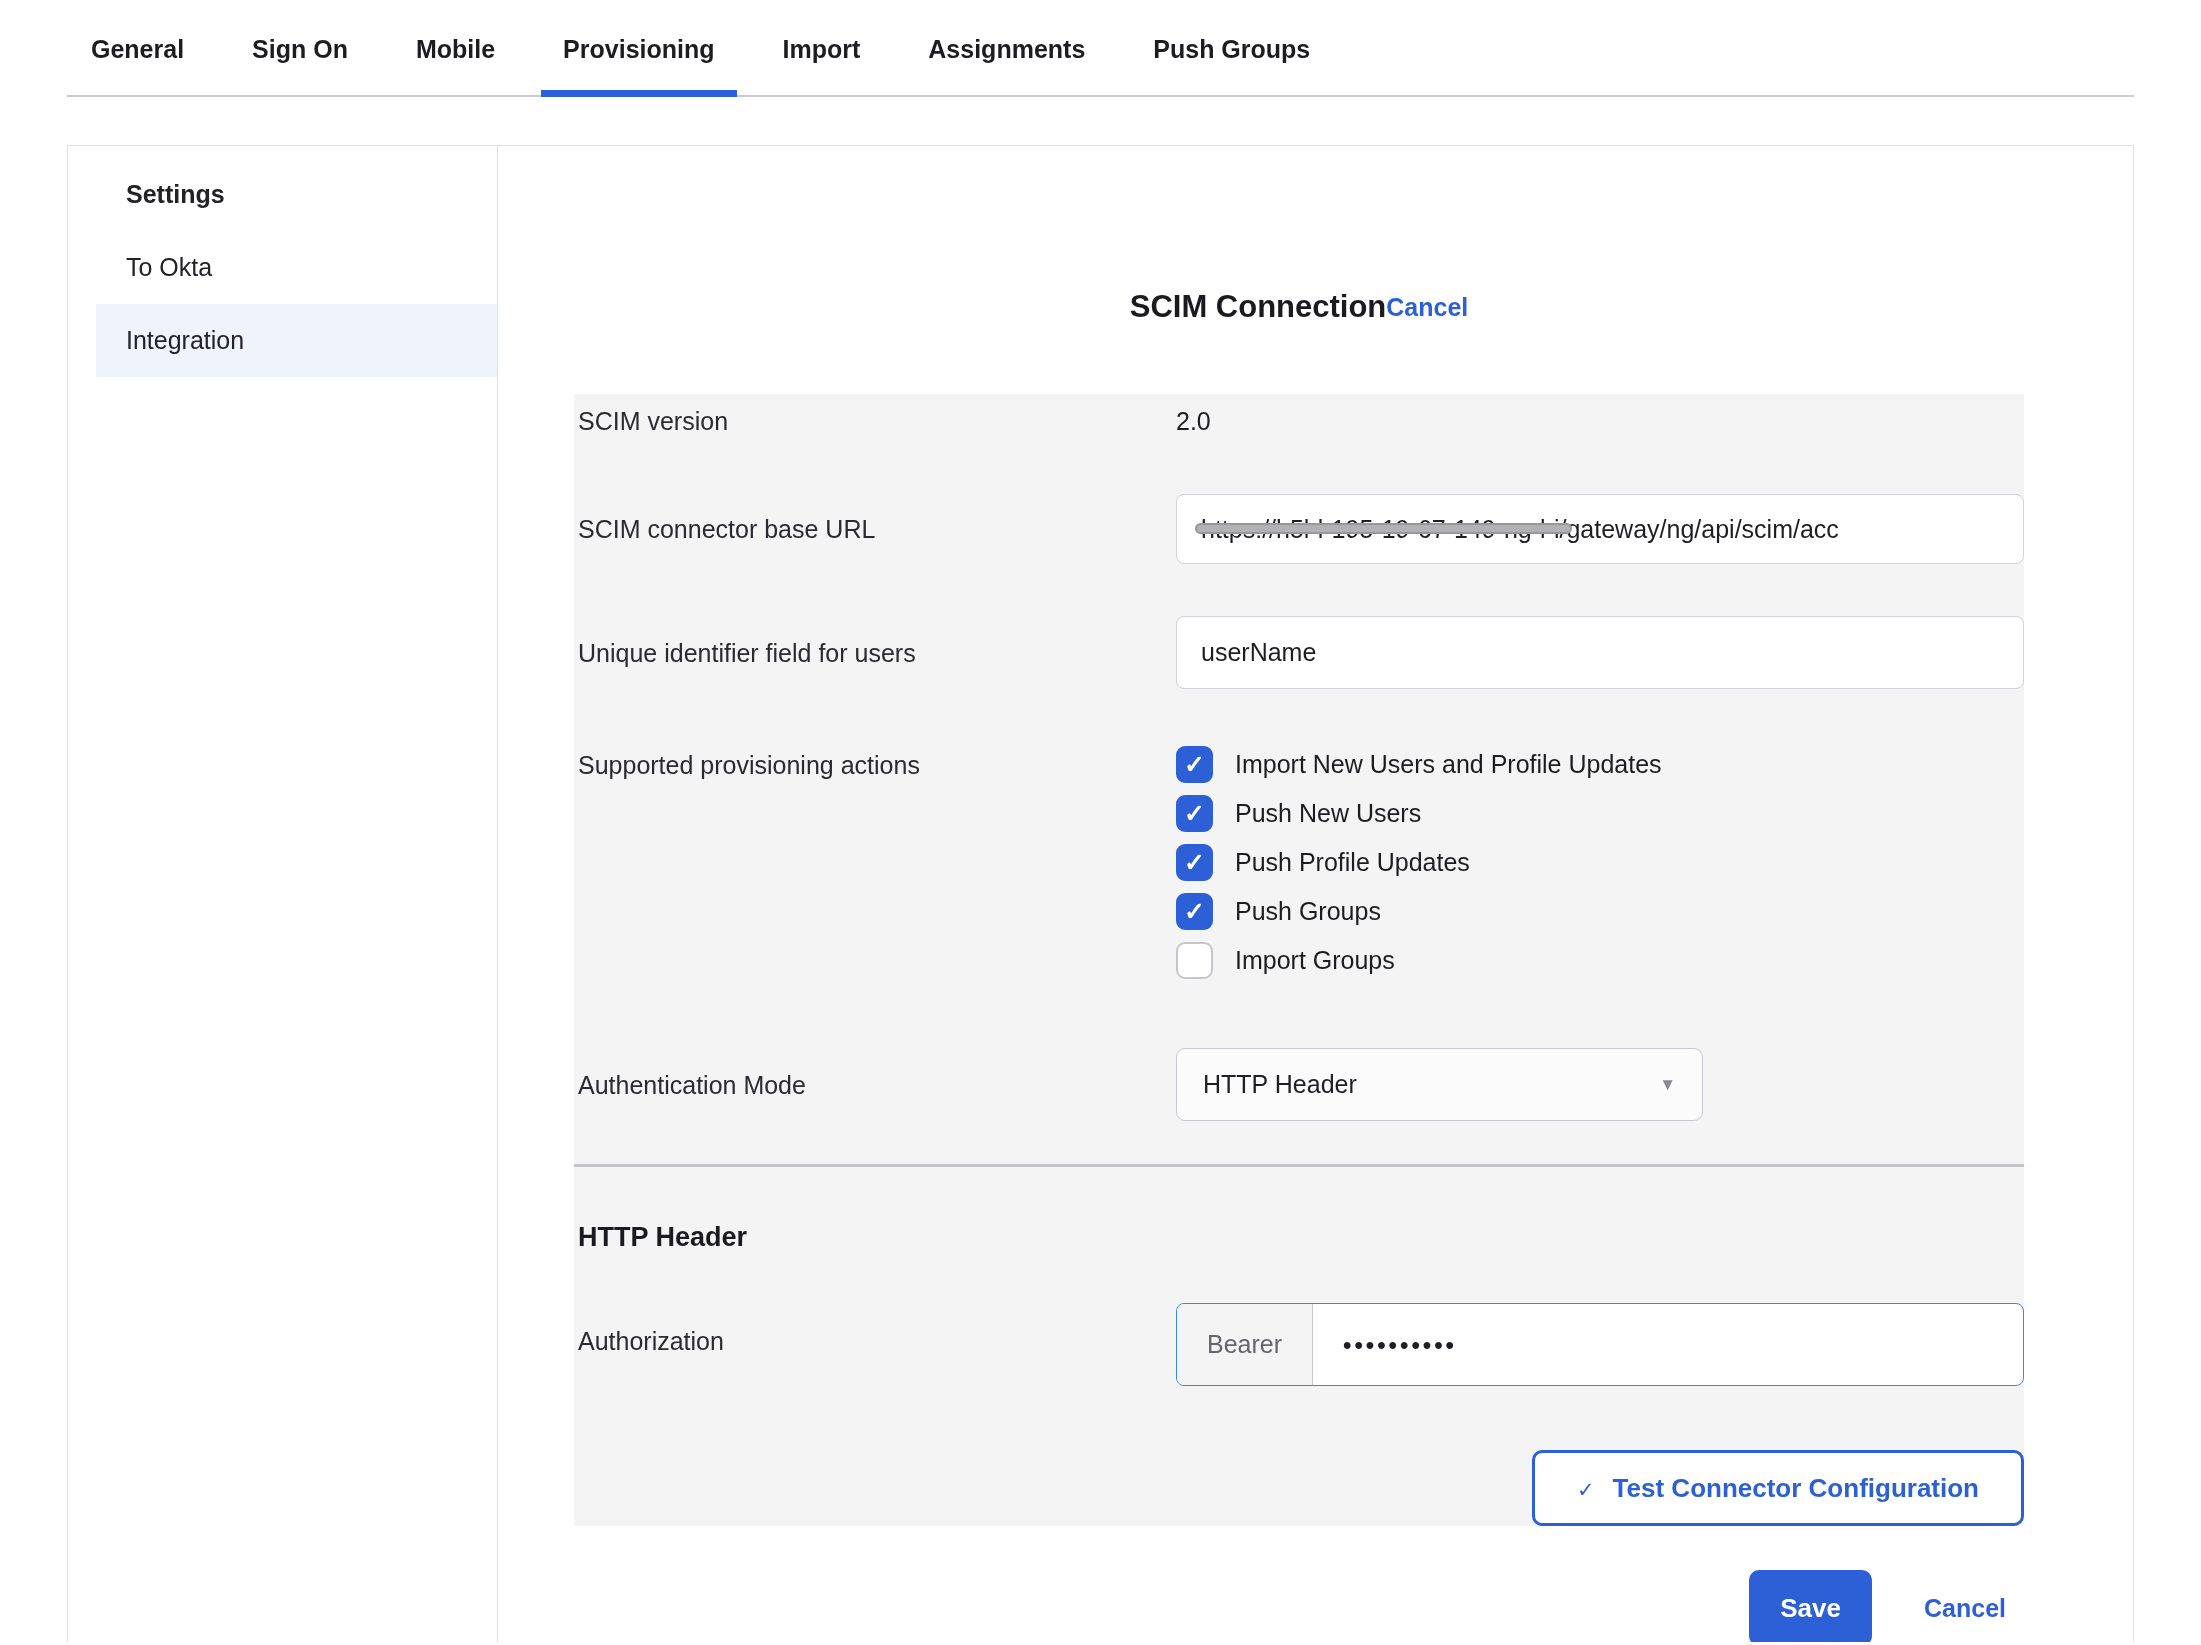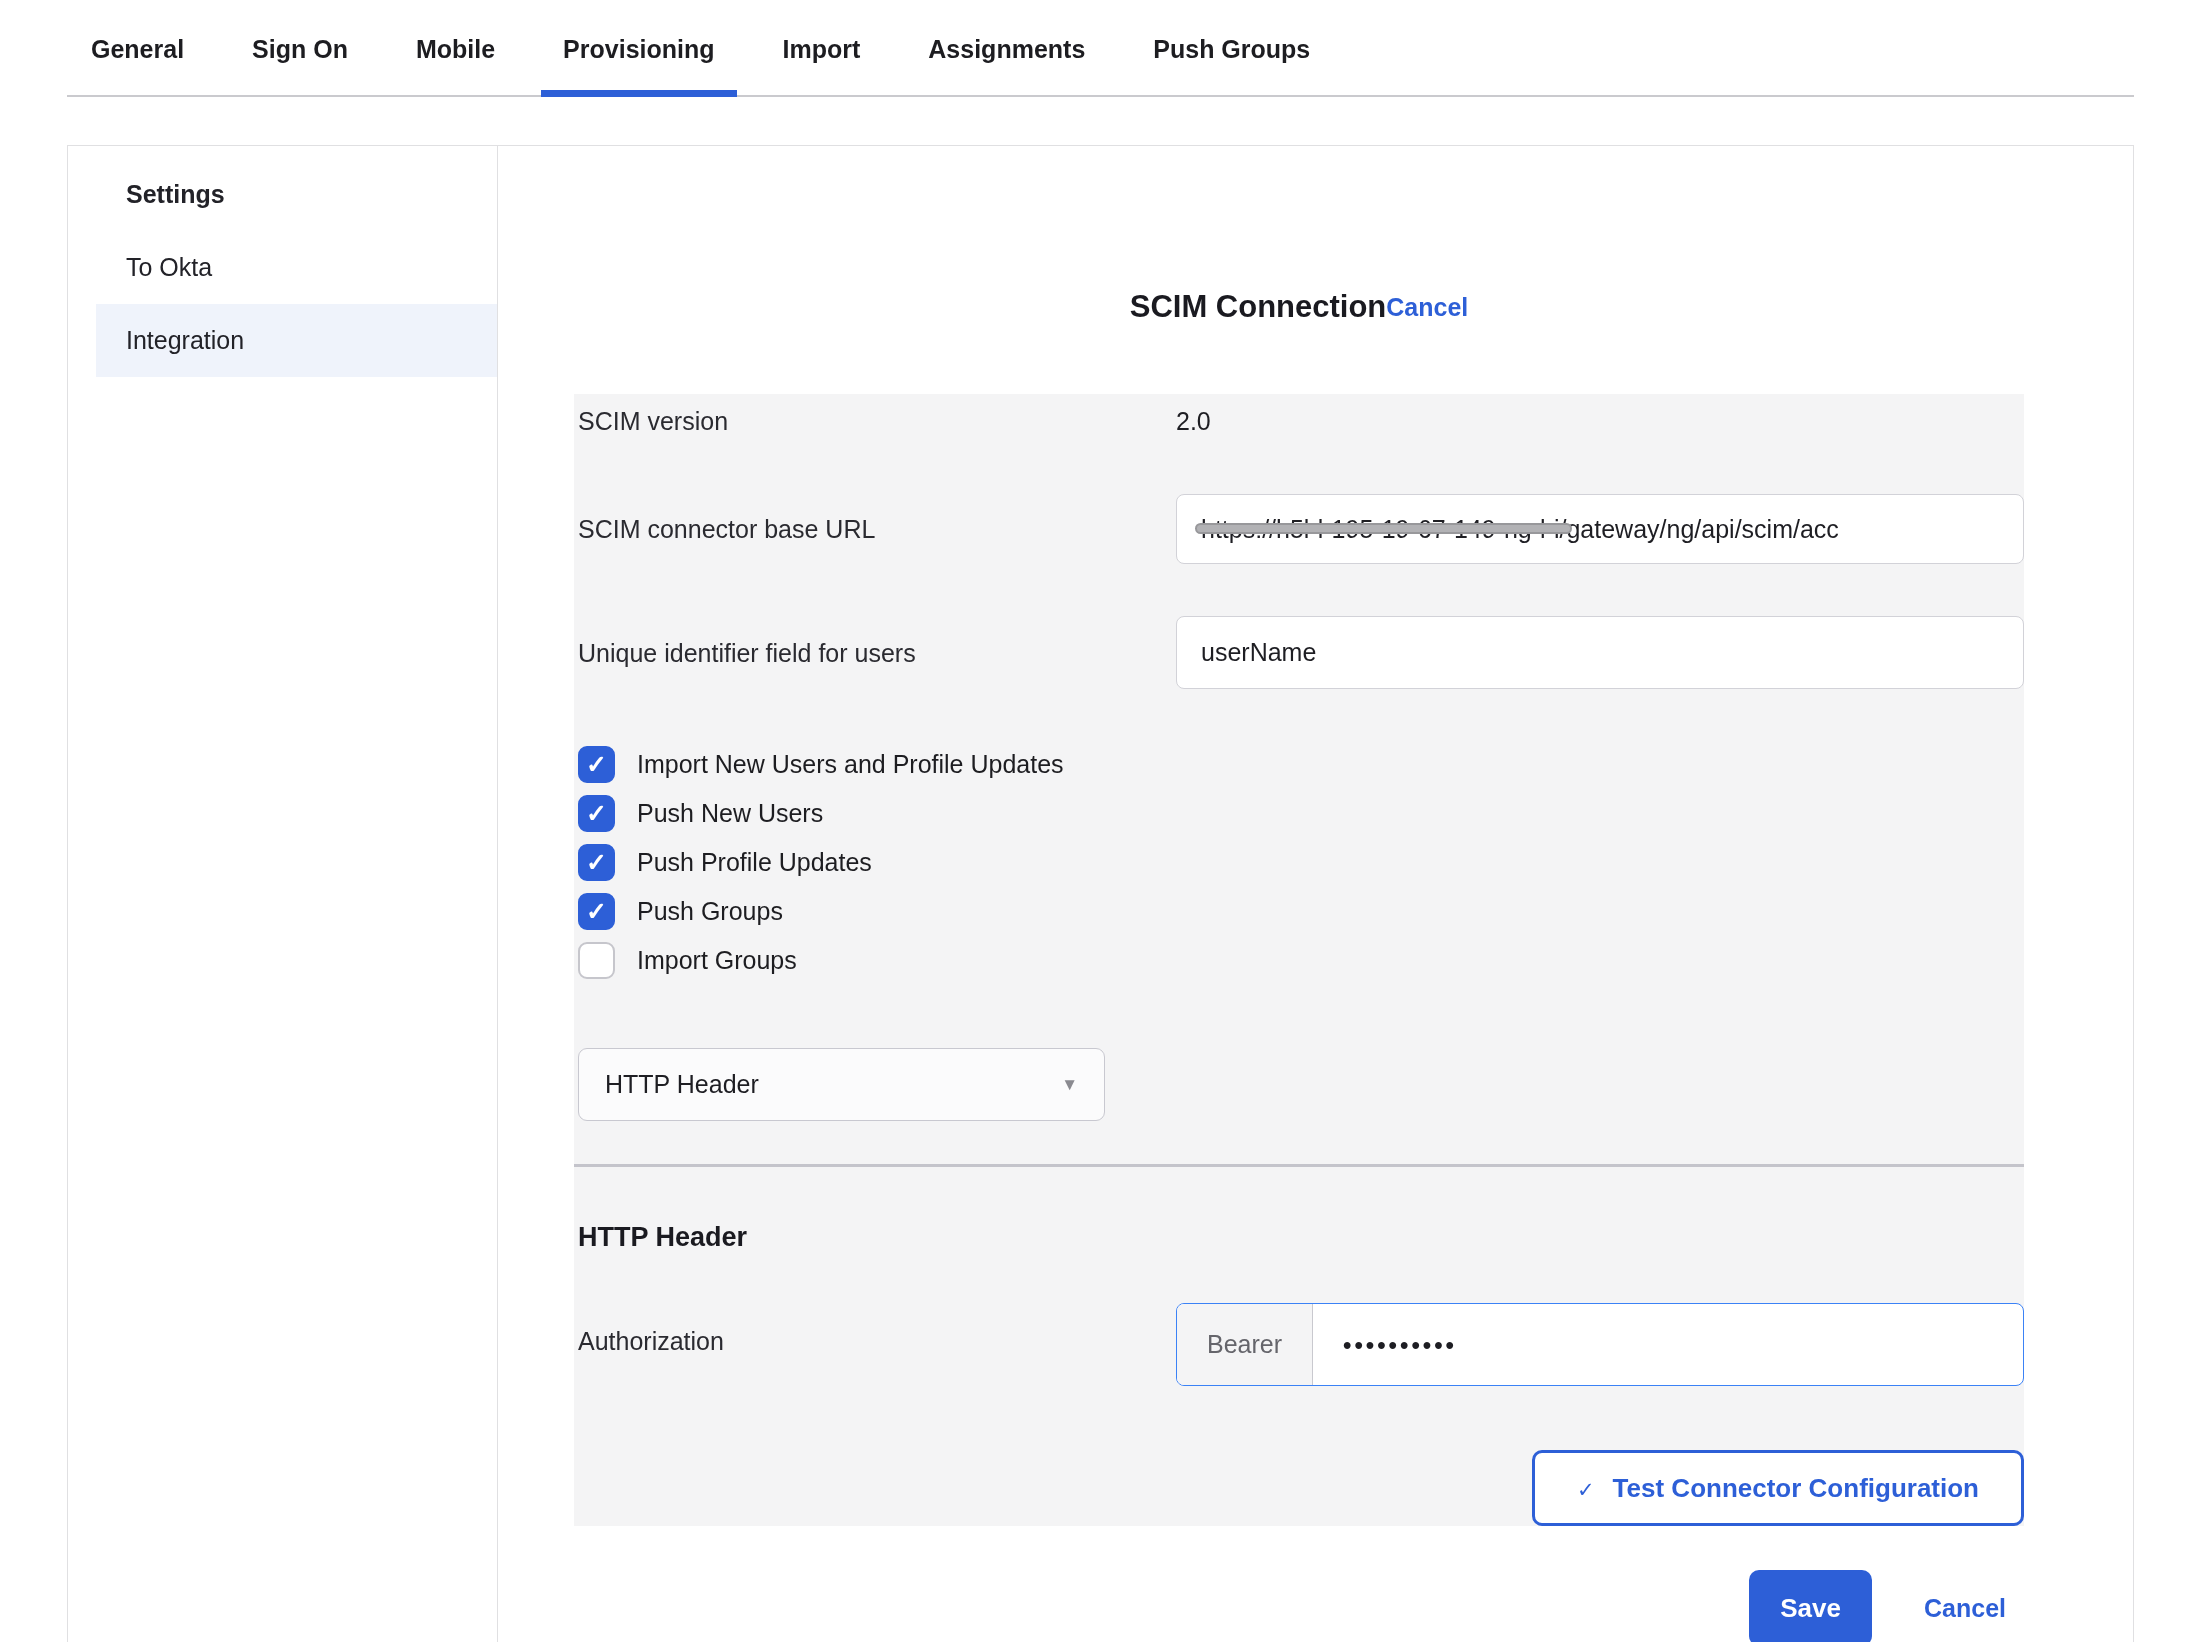--- a/index.html
+++ b/index.html
@@ -167,20 +167,21 @@
         <div class="frow" style="margin-top:52px;">
           <div class="flabel" style="padding-top:22px;">Unique identifier field for users</div>
           <div class="fvalue">
             <div class="text-input tall">
               <span>userName</span>
             </div>
           </div>
         </div>
 
         <div class="frow" style="margin-top:57px;">
+          <div class="flabel" style="padding-top:4px;">Supported provisioning actions</div>
           <div class="fvalue">
             <div class="cb-row">
               <span class="cb checked">
                   <span class="tick">✓</span>
                 </span>
               <span class="cb-label">Import New Users and Profile Updates</span>
             </div>
             <div class="cb-row">
               <span class="cb checked">
                   <span class="tick">✓</span>
@@ -200,20 +201,21 @@
               <span class="cb-label">Push Groups</span>
             </div>
             <div class="cb-row">
               <span class="cb"></span>
               <span class="cb-label">Import Groups</span>
             </div>
           </div>
         </div>
 
         <div class="frow" style="margin-top:57px;">
+          <div class="flabel" style="padding-top:22px;">Authentication Mode</div>
           <div class="fvalue">
             <div class="select">
               <span>HTTP Header</span>
               <span class="caret">▼</span>
             </div>
           </div>
         </div>
       </div>
 
       <div class="divider"></div>

